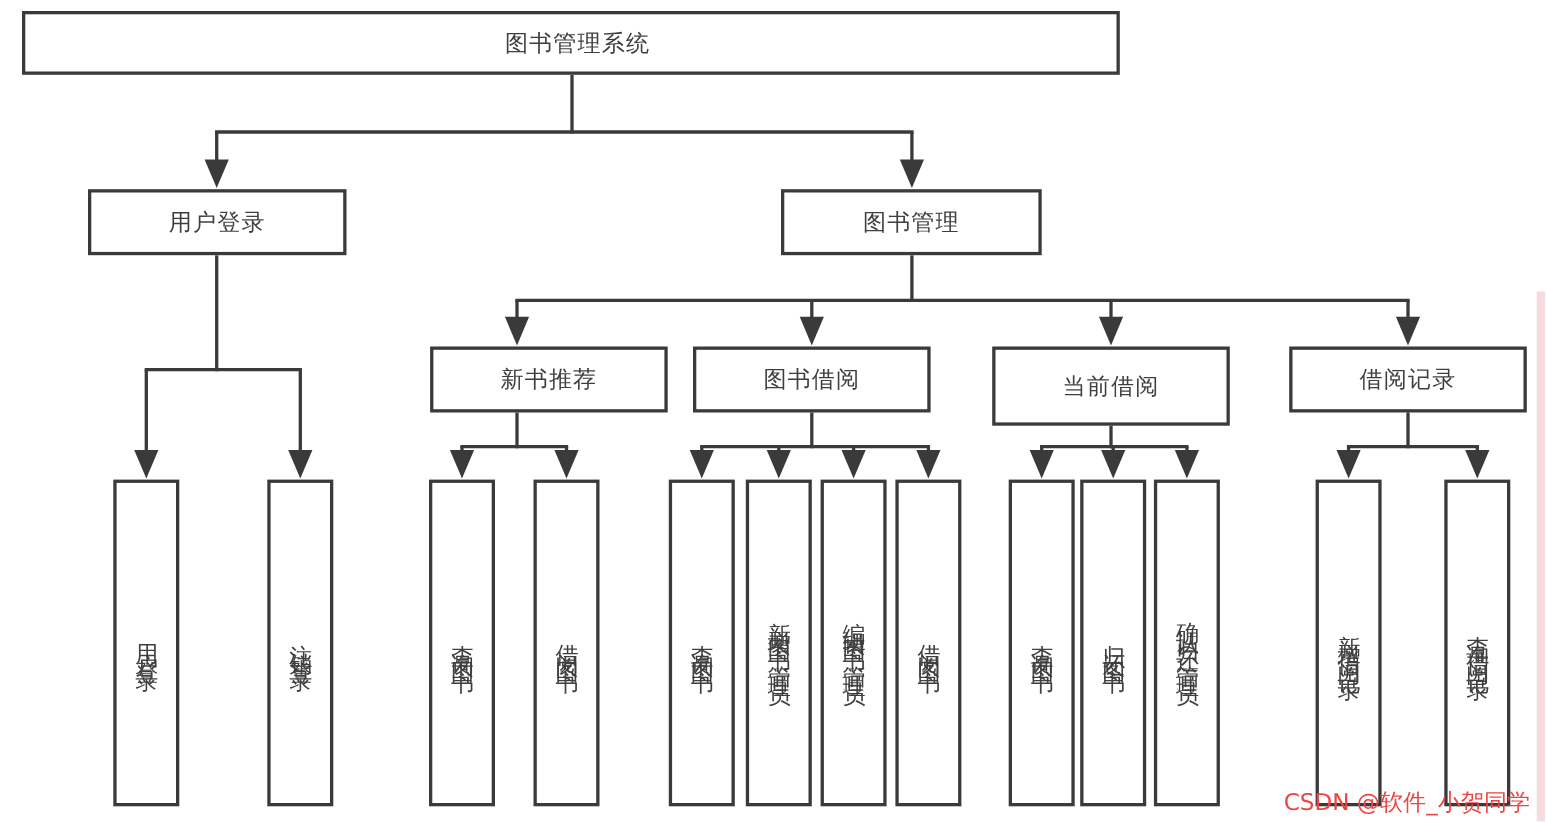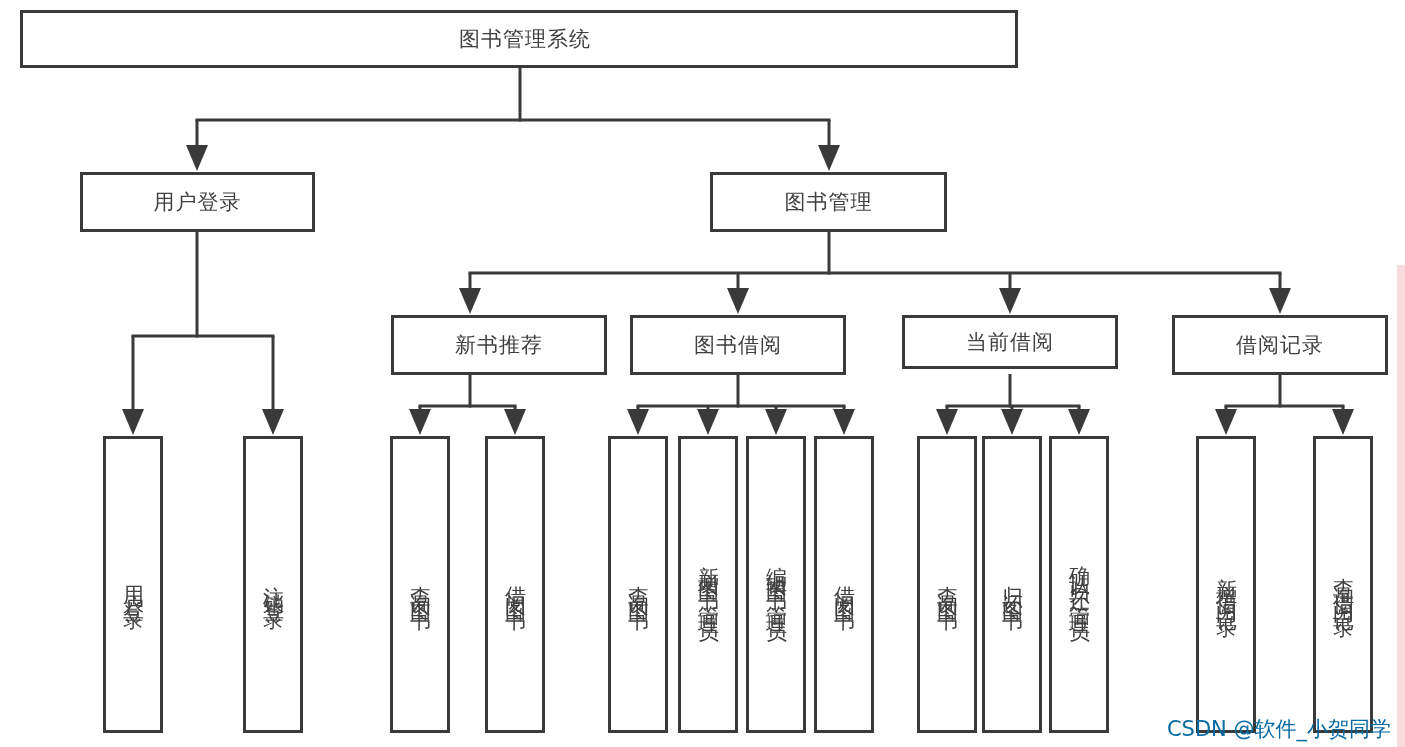--- a/index.html
+++ b/index.html
@@ -40,21 +40,21 @@
     font-size: 21px;
     letter-spacing: 8px;
     line-height: 1;
     color: #3f3f3f;
   }
   .watermark {
     position: absolute;
     right: 14px;
     bottom: 4px;
     font-size: 21px;
-    color: #0369a1;
+    color: #ef4444;
     z-index: 5;
     white-space: nowrap;
   }
   .right-strip {
     position: absolute;
     right: 0;
     top: 265px;
     bottom: 0;
     width: 8px;
     background: #f6dcdc;
@@ -156,21 +156,21 @@
   <div class="box hlabel" style="left:710px; top:172px; width:237px; height:60px;">
     <span>图书管理</span>
   </div>
 
   <div class="box hlabel" style="left:362px; top:315px; width:216px; height:60px;margin-left:29px;">
     <span>新书推荐</span>
   </div>
   <div class="box hlabel" style="left:630px; top:315px; width:216px; height:60px;text-align:right;">
     <span>图书借阅</span>
   </div>
-  <div class="box hlabel" style="left:902px; top:315px; width:216px; height:54px;">
+  <div class="box hlabel" style="left:902px; top:315px; width:216px; height:72px;">
     <span>当前借阅</span>
   </div>
   <div class="box hlabel" style="left:1172px; top:315px; width:216px; height:60px;">
     <span>借阅记录</span>
   </div>
 
   <div class="box leaf" style="left:103px;">
     <span class="vtext">用户登录</span>
   </div>
   <div class="box leaf" style="left:243px;">

